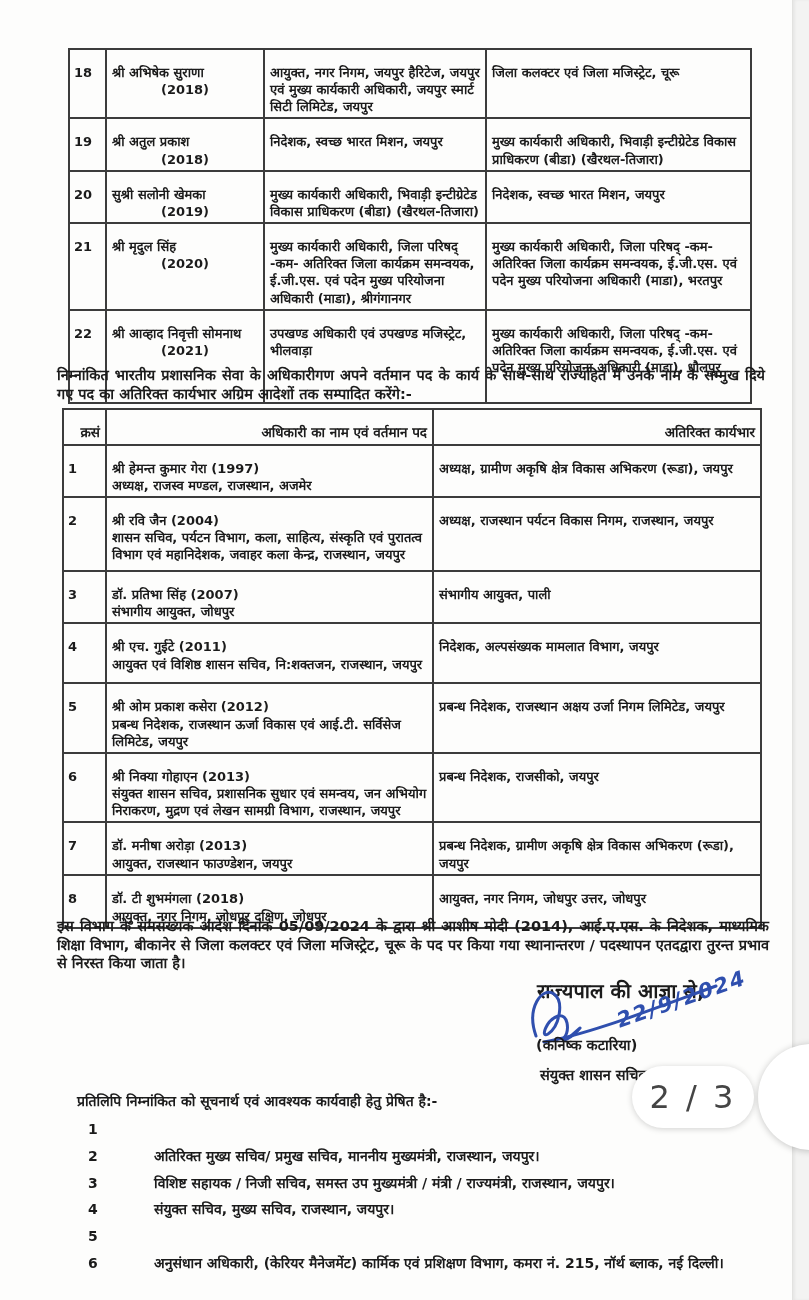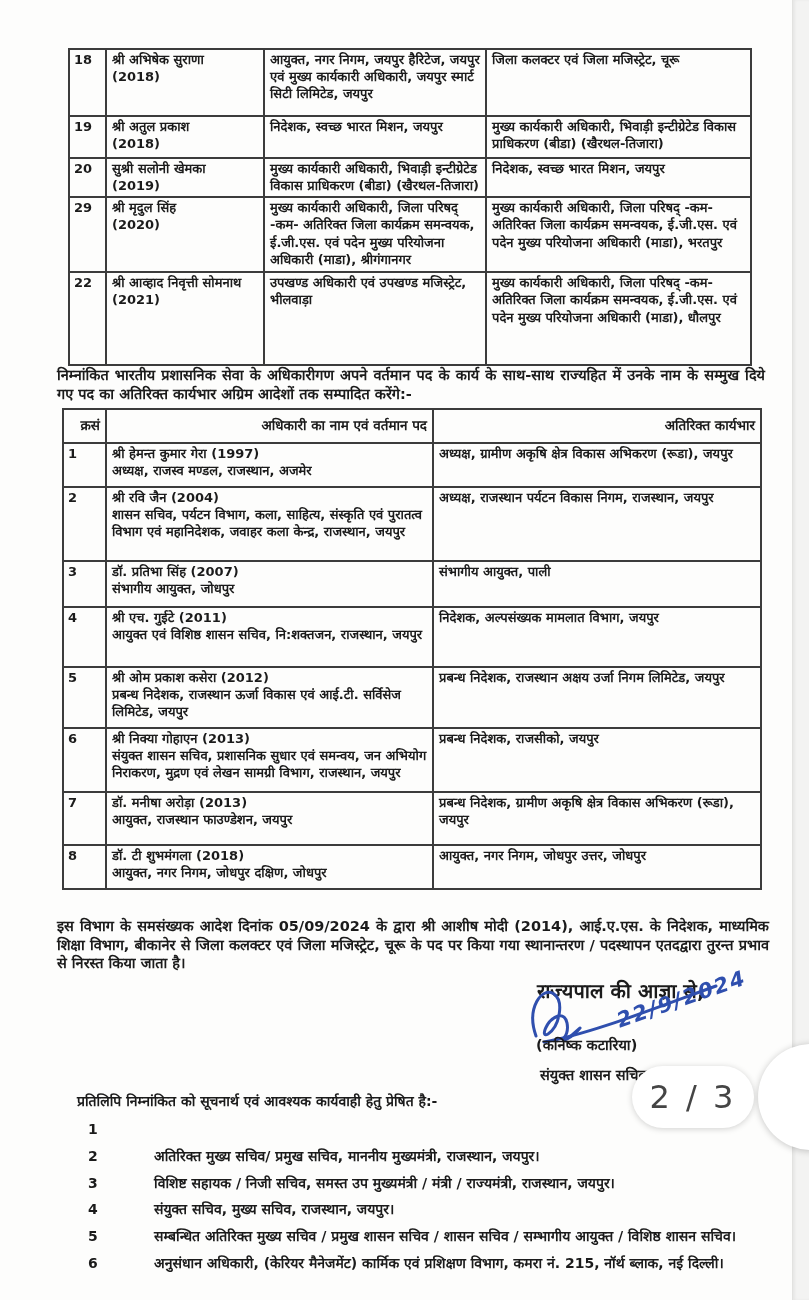--- a/index.html
+++ b/index.html
@@ -11,21 +11,21 @@
   }
   .page{position:absolute;left:0;top:0;width:793px;height:1300px;background:#fdfdfc;}
   .viewer-strip{
     position:absolute;right:0;top:0;width:16px;height:1300px;
     background:#f3f3f2;border-left:1px solid #e2e2e0;
     box-shadow:inset 2px 0 3px rgba(0,0,0,0.05);
   }
   table{border-collapse:collapse;table-layout:fixed;position:absolute;}
   td,th{
     border:2px solid #3c3c3c;vertical-align:top;text-align:left;
-    padding:1px 5px 2px 5px;font-size:13px;line-height:1.32;overflow:hidden;
+    padding:14px 5px 2px 5px;font-size:13px;line-height:1.32;overflow:hidden;
   }
   th{text-align:right;vertical-align:middle;font-size:13.5px;}
   .t1{left:68px;top:48px;width:682px;}
   .t2{left:62px;top:408px;width:698px;}
   .sn-cell{padding-left:4px;}
   .para{
     position:absolute;font-size:14.5px;line-height:1.28;text-align:justify;
     letter-spacing:0px;
   }
   .p1{left:57px;top:366px;width:708px;}
@@ -51,21 +51,21 @@
     position:absolute;left:758px;top:1044px;width:106px;height:106px;
     background:#ffffff;border-radius:50%;
     box-shadow:0 1px 7px rgba(0,0,0,0.22);
   }
   .copies{position:absolute;left:57px;top:1092px;width:712px;font-size:14px;line-height:1.3;margin-left:20px;}
   .copies-intro{margin-bottom:10px;}
   .copy-row{display:flex;margin-bottom:8.5px;}
   .copy-no{width:77px;flex:0 0 77px;padding-left:11px;box-sizing:border-box;}
   .copy-text{flex:1;}
   .name-line{display:block;}
-  .year-line{display:block;}
+  .year-line{display:block;text-align:center;}
 </style>
 </head>
 <body>
 
 <div class="page">
 
   <table class="t1">
     <colgroup>
         <col style="width:37px">
         <col style="width:158px">
@@ -94,21 +94,21 @@
     <tr style="height:28px">
       <td class="sn-cell">20</td>
       <td>
         <span class="name-line">सुश्री सलोनी खेमका</span>
         <span class="year-line">(2019)</span>
       </td>
       <td>मुख्य कार्यकारी अधिकारी, भिवाड़ी इन्टीग्रेटेड विकास प्राधिकरण (बीडा) (खैरथल-तिजारा)</td>
       <td>निदेशक, स्वच्छ भारत मिशन, जयपुर</td>
     </tr>
     <tr style="height:75px">
-      <td class="sn-cell">29</td>
+      <td class="sn-cell">21</td>
       <td>
         <span class="name-line">श्री मृदुल सिंह</span>
         <span class="year-line">(2020)</span>
       </td>
       <td>मुख्य कार्यकारी अधिकारी, जिला परिषद् -कम- अतिरिक्त जिला कार्यक्रम समन्वयक, ई.जी.एस. एवं पदेन मुख्य परियोजना अधिकारी (माडा), श्रीगंगानगर</td>
       <td>मुख्य कार्यकारी अधिकारी, जिला परिषद् -कम- अतिरिक्त जिला कार्यक्रम समन्वयक, ई.जी.एस. एवं पदेन मुख्य परियोजना अधिकारी (माडा), भरतपुर</td>
     </tr>
     <tr style="height:93px">
       <td class="sn-cell">22</td>
       <td>
@@ -225,21 +225,20 @@
     <div class="copy-row">
       <div class="copy-no">3</div>
       <div class="copy-text">विशिष्ट सहायक / निजी सचिव, समस्त उप मुख्यमंत्री / मंत्री / राज्यमंत्री, राजस्थान, जयपुर।</div>
     </div>
     <div class="copy-row">
       <div class="copy-no">4</div>
       <div class="copy-text">संयुक्त सचिव, मुख्य सचिव, राजस्थान, जयपुर।</div>
     </div>
     <div class="copy-row">
       <div class="copy-no">5</div>
-      <div class="copy-text">सम्बन्धित अतिरिक्त मुख्य सचिव / प्रमुख शासन सचिव / शासन सचिव / सम्भागीय आयुक्त / विशिष्ठ शासन सचिव।</div>
     </div>
     <div class="copy-row">
       <div class="copy-no">6</div>
       <div class="copy-text">अनुसंधान अधिकारी, (केरियर मैनेजमेंट) कार्मिक एवं प्रशिक्षण विभाग, कमरा नं. 215, नॉर्थ ब्लाक, नई दिल्ली।</div>
     </div>
   </div>
 
 </div>
 
 <div class="viewer-strip"></div>

